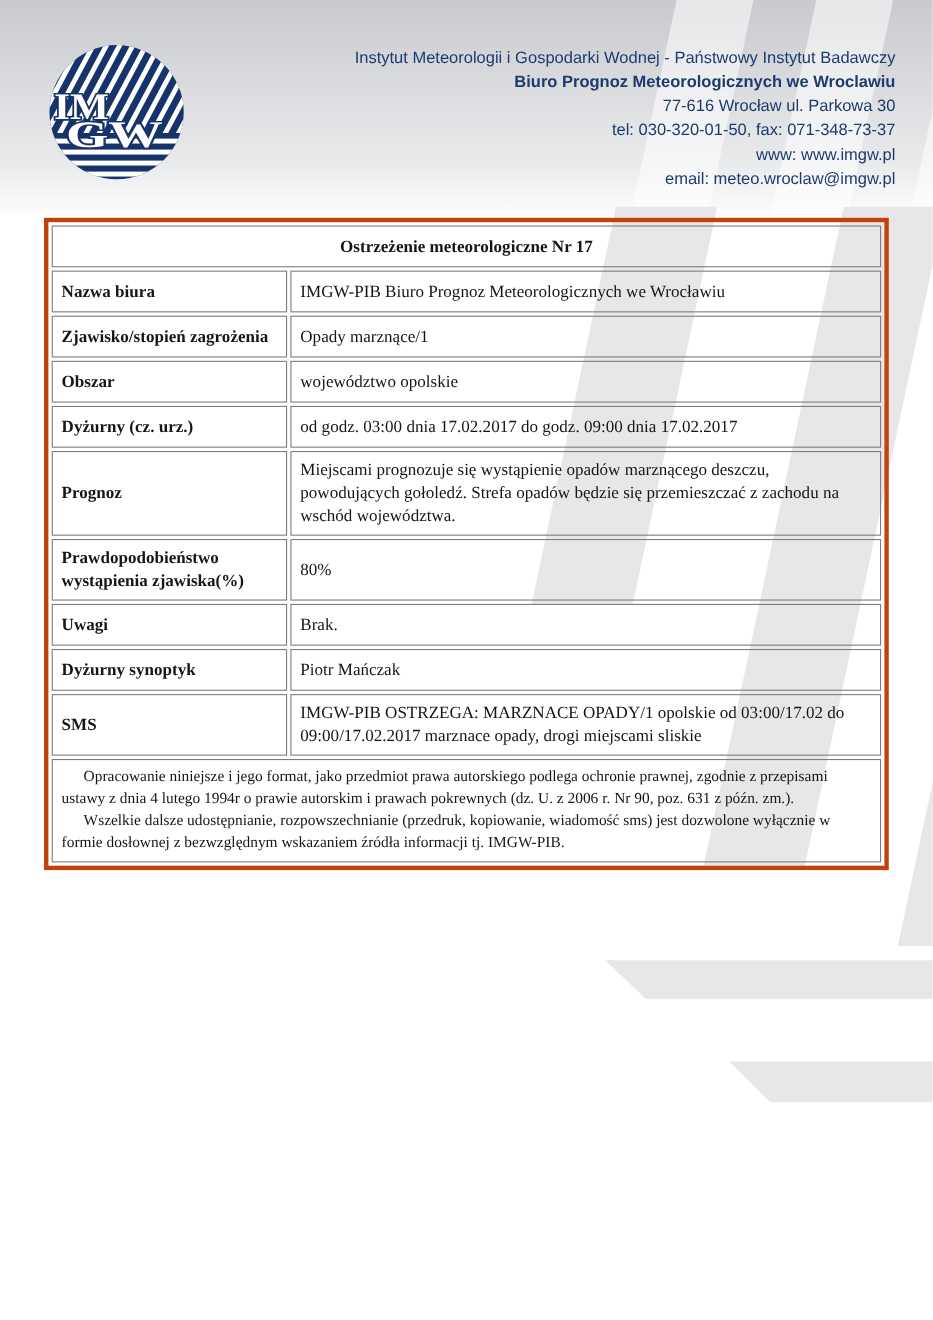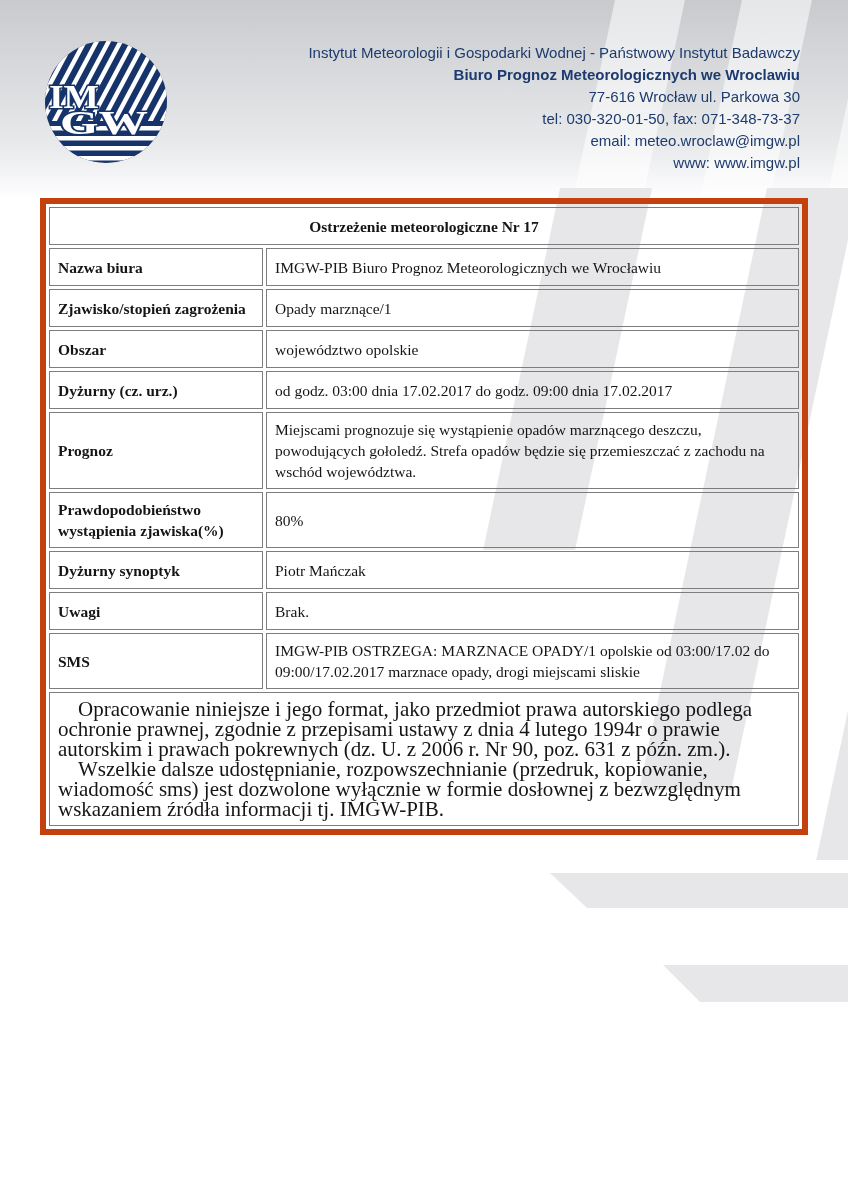--- a/index.html
+++ b/index.html
@@ -15,37 +15,37 @@
     width: 848px; height: 1200px;
     pointer-events: none;
   }
   
   .letterhead { position: absolute; left: 0; top: 0; width: 848px; height: 196px; }
   .logo {
     position: absolute; left: 42px; top: 36px;
     width: 128px; height: 132px;
   }
   .contact {
-    position: absolute; top: 42px; right: 48px;
+    position: absolute; top: 42px; right: 34px;
     text-align: right;
     font-family: "Liberation Sans", sans-serif;
     font-size: 15px; line-height: 22px;
     color: #1d3b6e;
     white-space: nowrap;
   }
   .contact .bold { font-weight: bold; }
   
   .doc {
     position: absolute; top: 198px; left: 40px; width: 768px;
   }
   table.warning {
     width: 768px;
     border-collapse: separate;
     border-spacing: 3px;
-    border: 6px solid #c2410c;
+    border: 4px solid #c2410c;
     background: transparent;
   }
   table.warning td {
     border: 1px solid #7d7d7d;
     padding: 6px 8px;
     font-size: 15.5px;
     line-height: 21px;
     color: #151515;
     vertical-align: middle;
     background: transparent;
@@ -60,21 +60,21 @@
   td.label-cell {
     width: 196px;
     font-weight: bold;
     font-size: 15px;
     height: 24px;
   }
   td.value-cell { font-size: 15.5px; }
   td.footer-cell { padding: 6px 10px; }
   td.footer-cell p {
     margin: 0;
-    font-size: 21px;
+    font-size: 14px;
     line-height: 20px;
     text-indent: 20px;
   }
 </style>
 </head>
 <body>
 
 <svg class="bg-art" width="848" height="1200" viewBox="0 0 848 1200" aria-hidden="true">
   <defs>
     <linearGradient id="gband" x1="0" y1="0" x2="0" y2="1">
@@ -140,22 +140,22 @@
       <text x="7" y="70" textLength="50" lengthAdjust="spacingAndGlyphs" font-family="Liberation Serif, serif" font-weight="bold" font-size="34" fill="#ffffff" stroke="#16336a" stroke-width="3" paint-order="stroke">IM</text>
       <text x="18" y="96" textLength="88" lengthAdjust="spacingAndGlyphs" font-family="Liberation Serif, serif" font-weight="bold" font-size="34" fill="#ffffff" stroke="#16336a" stroke-width="3" paint-order="stroke">GW</text>
     </g>
   </svg>
 
   <div class="contact">
     <div>Instytut Meteorologii i Gospodarki Wodnej - Państwowy Instytut Badawczy</div>
     <div class="bold">Biuro Prognoz Meteorologicznych we Wroclawiu</div>
     <div>77-616 Wrocław ul. Parkowa 30</div>
     <div>tel: 030-320-01-50, fax: 071-348-73-37</div>
+    <div>www: www.imgw.pl</div>
     <div>email: meteo.wroclaw@imgw.pl</div>
-    <div>www: www.imgw.pl</div>
   </div>
 </header>
 
 <main class="doc">
   <table class="warning">
     <tbody>
       <tr>
         <td class="title-cell" colspan="2">Ostrzeżenie meteorologiczne Nr 17</td>
       </tr>
     </tbody>
@@ -184,27 +184,27 @@
     <td class="label-cell">Prognoz</td>
     <td class="value-cell">Miejscami prognozuje się wystąpienie opadów marznącego deszczu, powodujących gołoledź. Strefa opadów będzie się przemieszczać z zachodu na wschód województwa.</td>
   </tr>
 
   <tr>
     <td class="label-cell">Prawdopodobieństwo wystąpienia zjawiska(%)</td>
     <td class="value-cell">80%</td>
   </tr>
 
   <tr>
+    <td class="label-cell">Uwagi</td>
+    <td class="value-cell">Brak.</td>
+  </tr>
+
+  <tr>
     <td class="label-cell">Dyżurny synoptyk</td>
     <td class="value-cell">Piotr Mańczak</td>
-  </tr>
-
-  <tr>
-    <td class="label-cell">Uwagi</td>
-    <td class="value-cell">Brak.</td>
   </tr>
 
 
   <tr>
     <td class="label-cell">SMS</td>
     <td class="value-cell">IMGW-PIB OSTRZEGA: MARZNACE OPADY/1 opolskie od 03:00/17.02 do 09:00/17.02.2017 marznace opady, drogi miejscami sliskie</td>
   </tr>
 
 </tbody>
     <tbody>

